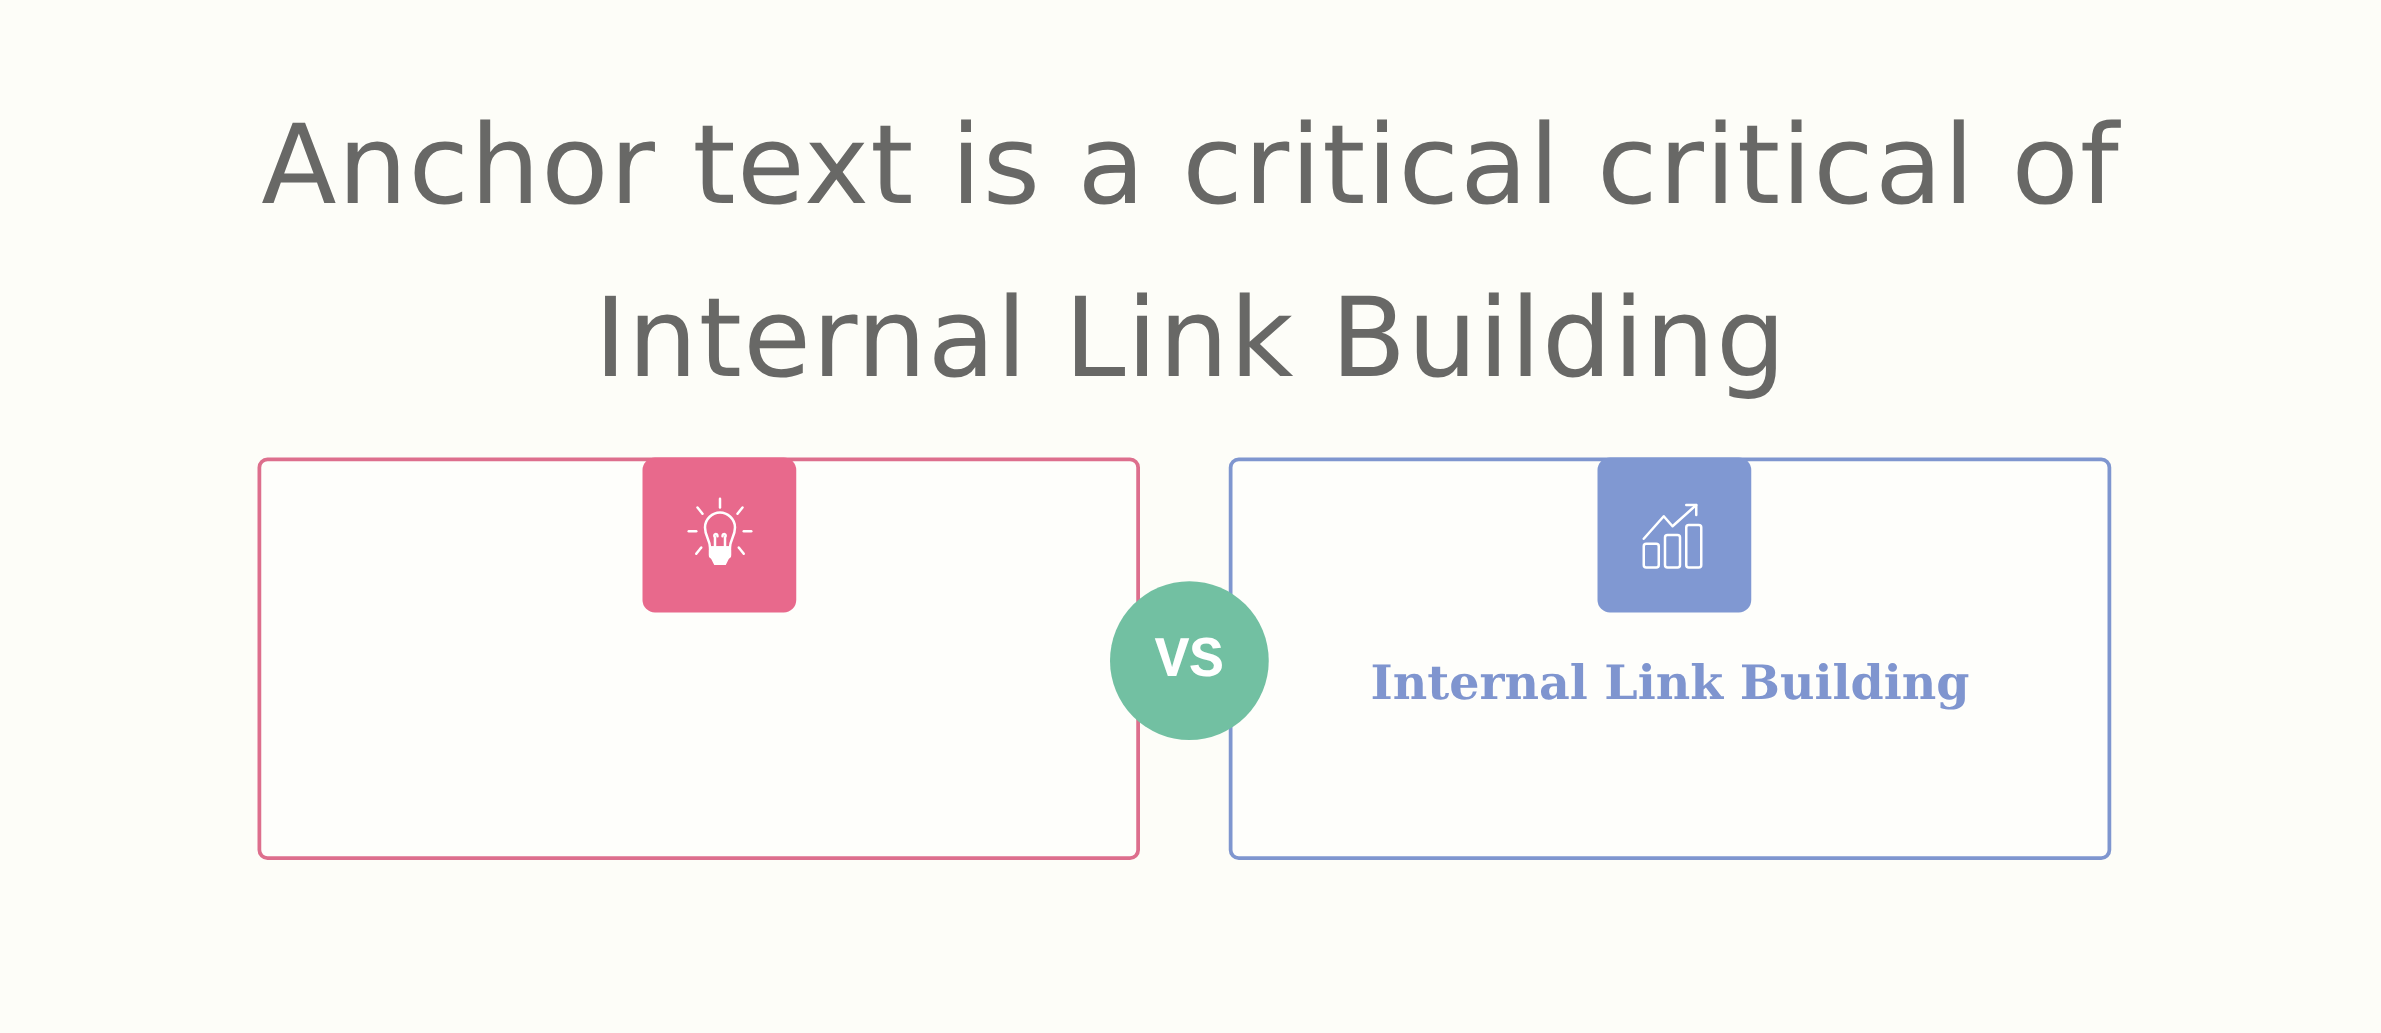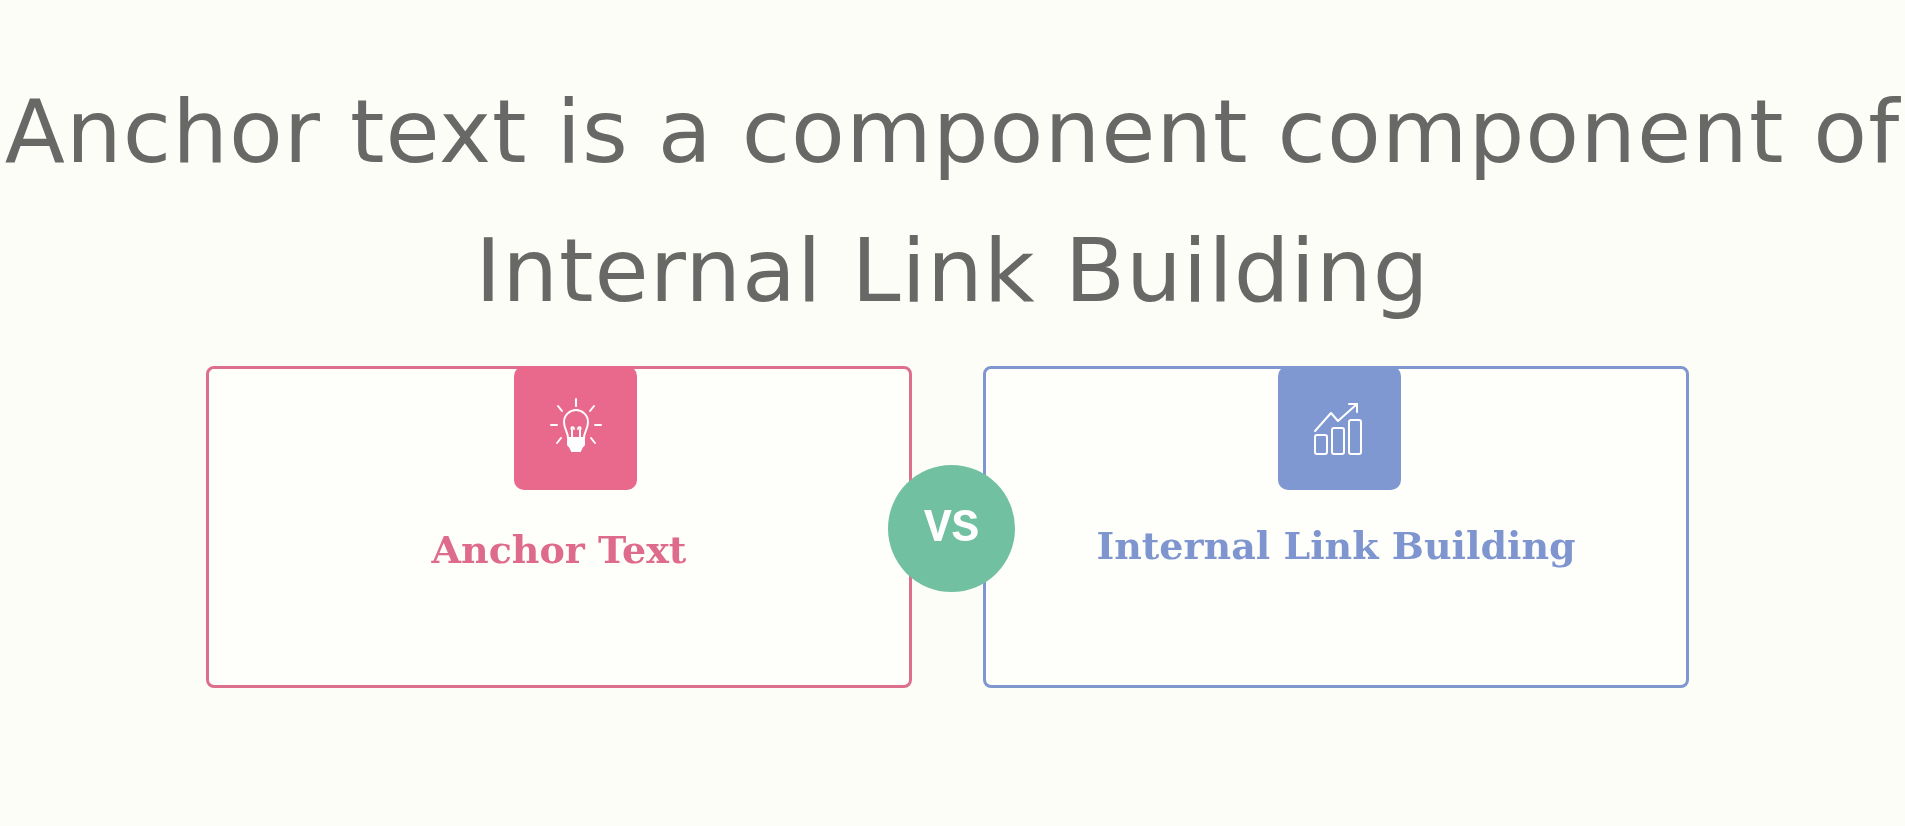--- a/index.html
+++ b/index.html
@@ -34,41 +34,40 @@
   .vs {
     position:absolute; left:888px; top:465px; width:127px; height:127px; border-radius:50%;
     background:#72c0a2; color:#ffffff; display:flex; align-items:center; justify-content:center;
     font-family:Liberation Mono, monospace; font-weight:bold; font-size:46px;
   }
 </style>
 </head>
 <body>
 
 <div class="title">
-  <span>Anchor text is a component component of</span>
+  <span>Anchor text is a critical critical of</span>
   <span>Internal Link Building</span>
 </div>
 
 <div class="card left">
   <div class="tile">
     <svg width="66" height="66" viewBox="0 0 66 66" fill="none" stroke="#fff" stroke-width="2" stroke-linecap="round">
       <line x1="33" y1="4" x2="33" y2="11"></line>
       <line x1="15" y1="11" x2="19" y2="16"></line>
       <line x1="51" y1="11" x2="47" y2="16"></line>
       <line x1="8" y1="30" x2="14" y2="30"></line>
       <line x1="52" y1="30" x2="58" y2="30"></line>
       <line x1="14" y1="48" x2="18" y2="43"></line>
       <line x1="52" y1="48" x2="48" y2="43"></line>
       <path d="M25 43 C25 37 21 34 21 27 C21 20 27 15 33 15 C39 15 45 20 45 27 C45 34 41 37 41 43 Z"></path>
       <path d="M29 43 L29 35 M37 43 L37 35 M29 35 C27 32 31 31 31 34 M37 35 C39 32 35 31 35 34"></path>
       <rect x="25" y="43" width="16" height="8" rx="2" fill="#fff"></rect>
       <path d="M27 52 L39 52 L37 56 L29 56 Z" fill="#fff"></path>
     </svg>
   </div>
-  <div class="card-label">Anchor Text</div>
 </div>
 
 <div class="card right">
   <div class="tile">
     <svg width="66" height="66" viewBox="0 0 66 66" fill="none" stroke="#fff" stroke-width="2" stroke-linejoin="round" stroke-linecap="round">
       <rect x="8" y="40" width="12" height="19" rx="2"></rect>
       <rect x="25" y="33" width="12" height="26" rx="2"></rect>
       <rect x="42" y="25" width="12" height="34" rx="2"></rect>
       <polyline points="8,36 24,18 31,26 50,9"></polyline>
       <polyline points="42,9 50,9 50,17"></polyline>

